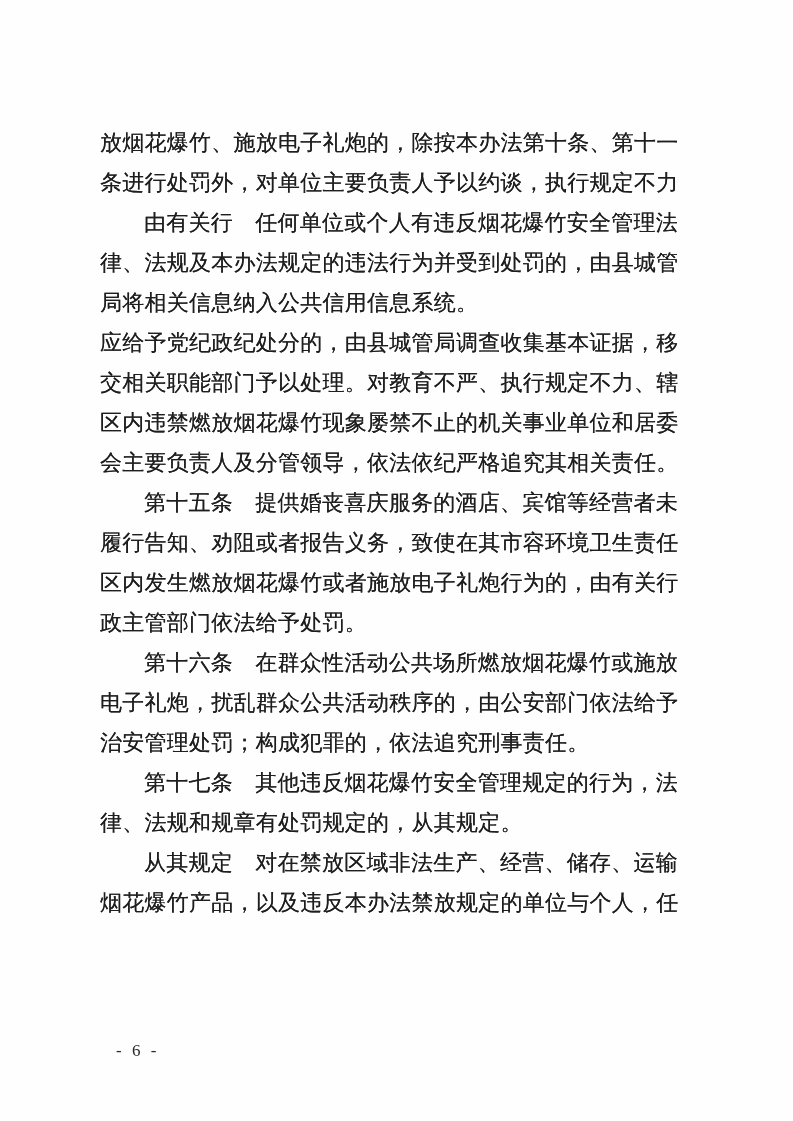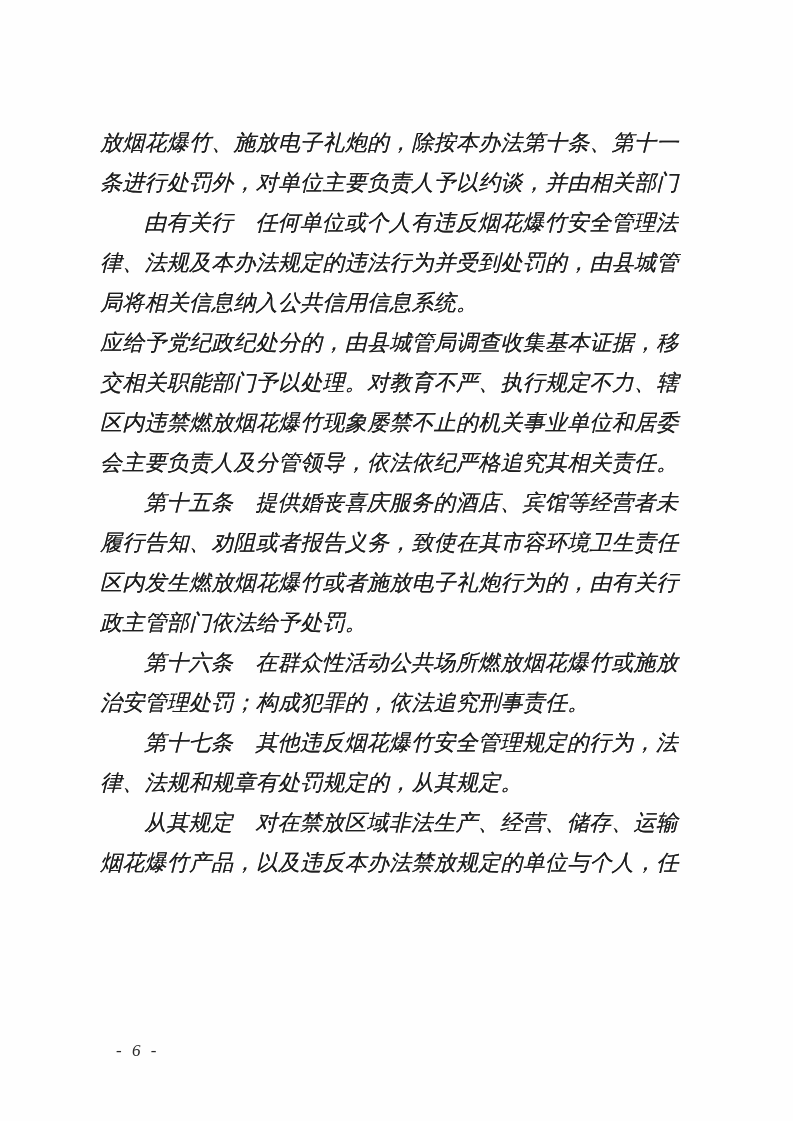--- a/index.html
+++ b/index.html
@@ -1,15 +1,15 @@
 <!DOCTYPE html>
 <html><head>
 <meta charset="utf-8">
 <style>
-  * { margin: 0; padding: 0; box-sizing: border-box; font-style: italic; }
+  * { margin: 0; padding: 0; box-sizing: border-box; }
   html, body {
     width: 793px;
     height: 1121px;
     background: #f2f2f2;
     font-family: "Liberation Serif", serif;
   }
   .page {
     position: relative;
     width: 793px;
     height: 1121px;
@@ -47,41 +47,42 @@
     color: #2a2a2a;
   }
 </style>
 </head>
 <body>
 
 <div class="page">
   <div class="text-body">
       <div class="paragraph">
         <div class="line">放烟花爆竹、施放电子礼炮的，除按本办法第十条、第十一</div>
-        <div class="line">条进行处罚外，对单位主要负责人予以约谈，并由相关部门</div>
+        <div class="line">条进行处罚外，对单位主要负责人予以约谈，执行规定不力</div>
       </div>
       <div class="paragraph">
         <div class="line indent">由有关行　任何单位或个人有违反烟花爆竹安全管理法</div>
         <div class="line">律、法规及本办法规定的违法行为并受到处罚的，由县城管</div>
         <div class="line">局将相关信息纳入公共信用信息系统。</div>
       </div>
       <div class="paragraph">
         <div class="line">应给予党纪政纪处分的，由县城管局调查收集基本证据，移</div>
         <div class="line">交相关职能部门予以处理。对教育不严、执行规定不力、辖</div>
         <div class="line">区内违禁燃放烟花爆竹现象屡禁不止的机关事业单位和居委</div>
         <div class="line">会主要负责人及分管领导，依法依纪严格追究其相关责任。</div>
       </div>
       <div class="paragraph">
         <div class="line indent">第十五条　提供婚丧喜庆服务的酒店、宾馆等经营者未</div>
         <div class="line">履行告知、劝阻或者报告义务，致使在其市容环境卫生责任</div>
         <div class="line">区内发生燃放烟花爆竹或者施放电子礼炮行为的，由有关行</div>
         <div class="line">政主管部门依法给予处罚。</div>
       </div>
       <div class="paragraph">
         <div class="line indent">第十六条　在群众性活动公共场所燃放烟花爆竹或施放</div>
+        <div class="line">电子礼炮，扰乱群众公共活动秩序的，由公安部门依法给予</div>
         <div class="line">治安管理处罚；构成犯罪的，依法追究刑事责任。</div>
       </div>
       <div class="paragraph">
         <div class="line indent">第十七条　其他违反烟花爆竹安全管理规定的行为，法</div>
         <div class="line">律、法规和规章有处罚规定的，从其规定。</div>
       </div>
       <div class="paragraph">
         <div class="line indent">从其规定　对在禁放区域非法生产、经营、储存、运输</div>
         <div class="line">烟花爆竹产品，以及违反本办法禁放规定的单位与个人，任</div>
       </div>

